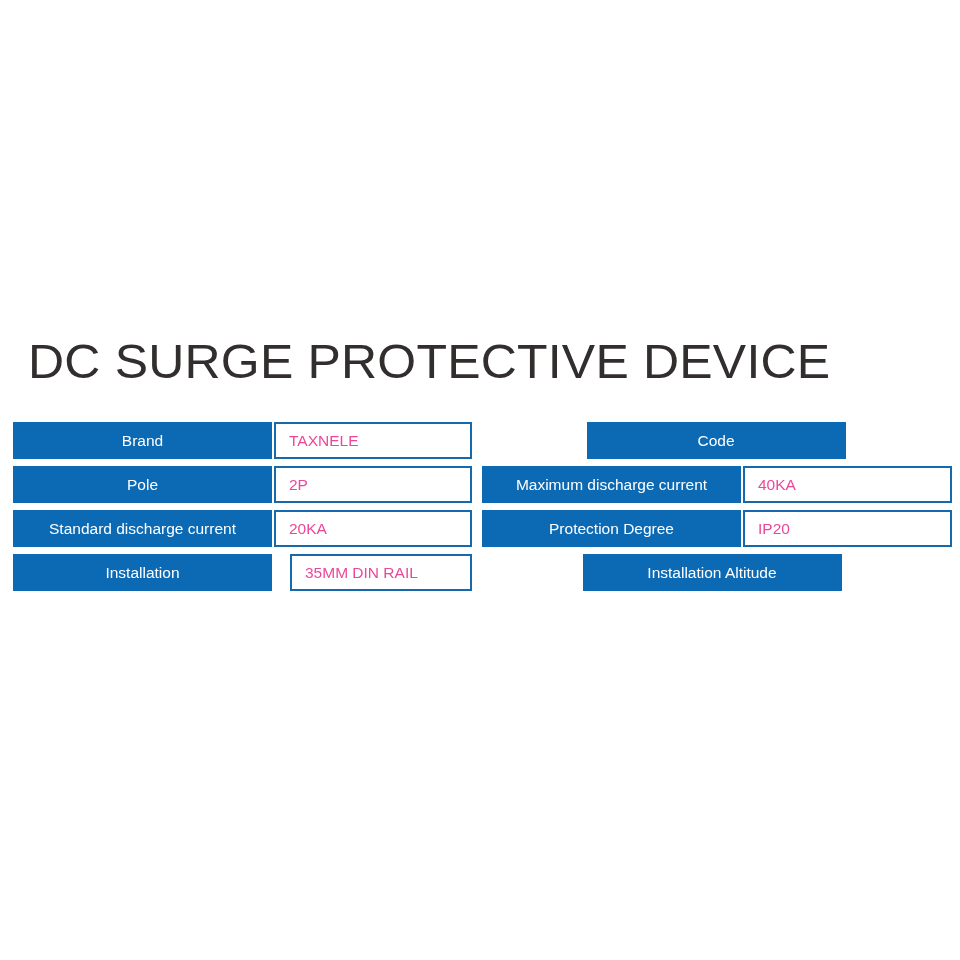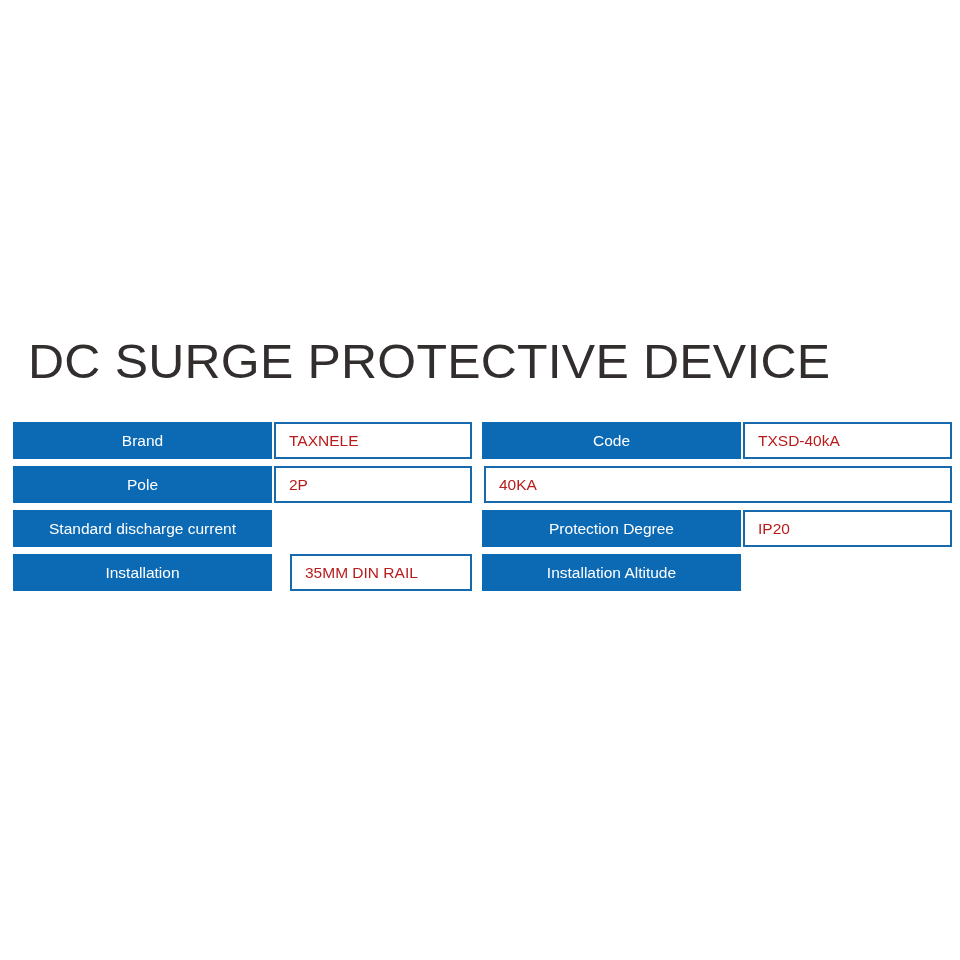--- a/index.html
+++ b/index.html
@@ -47,20 +47,21 @@
     position: absolute;
     top: 422px;
   }
   #table-left  { left: 13px;  width: 459px; }
   #table-right { left: 482px; width: 470px; }
 
   .spec-row {
     display: flex;
     height: 37px;
     margin-bottom: 7px;
+    justify-content: center;
   }
   .spec-row:last-child { margin-bottom: 16px; gap: 8px; }
 
   .cell-label {
     background: #0c6ab5;
     color: #ffffff;
     display: flex;
     align-items: center;
     justify-content: center;
     font-size: 15.5px;
@@ -77,21 +78,21 @@
   .cell-gap { width: 2px; }
 
   .cell-value {
     flex: 1;
     background: #ffffff;
     border: 2px solid #1669ad;
     box-sizing: border-box;
     display: flex;
     align-items: center;
     justify-content: flex-start;
-    color: #b91c1c;
+    color: #ec4899;
     font-size: 15.5px;
     line-height: 1;
     padding-left: 13px;
     white-space: nowrap;
     overflow: hidden;
   }
 
   
   .cell-label, .cell-value { font-weight: 400; }
 </style>
@@ -112,41 +113,42 @@
 
     <div class="spec-row">
       <div class="cell-label">Pole</div>
       <div class="cell-gap"></div>
       <div class="cell-value">2P</div>
     </div>
 
     <div class="spec-row">
       <div class="cell-label">Standard discharge current</div>
       <div class="cell-gap"></div>
+      <div class="cell-value">20KA</div>
     </div>
 
 
     <div class="spec-row">
       <div class="cell-label">Installation</div>
       <div class="cell-gap"></div>
       <div class="cell-value">35MM DIN RAIL</div>
     </div>
 
   </div>
 
   <div class="spec-table" id="table-right">
 
     <div class="spec-row">
       <div class="cell-label">Code</div>
       <div class="cell-gap"></div>
-      <div class="cell-value">TXSD-40kA</div>
     </div>
 
 
     <div class="spec-row">
+      <div class="cell-label">Maximum discharge current</div>
       <div class="cell-gap"></div>
       <div class="cell-value">40KA</div>
     </div>
 
     <div class="spec-row">
       <div class="cell-label">Protection Degree</div>
       <div class="cell-gap"></div>
       <div class="cell-value">IP20</div>
     </div>
 

